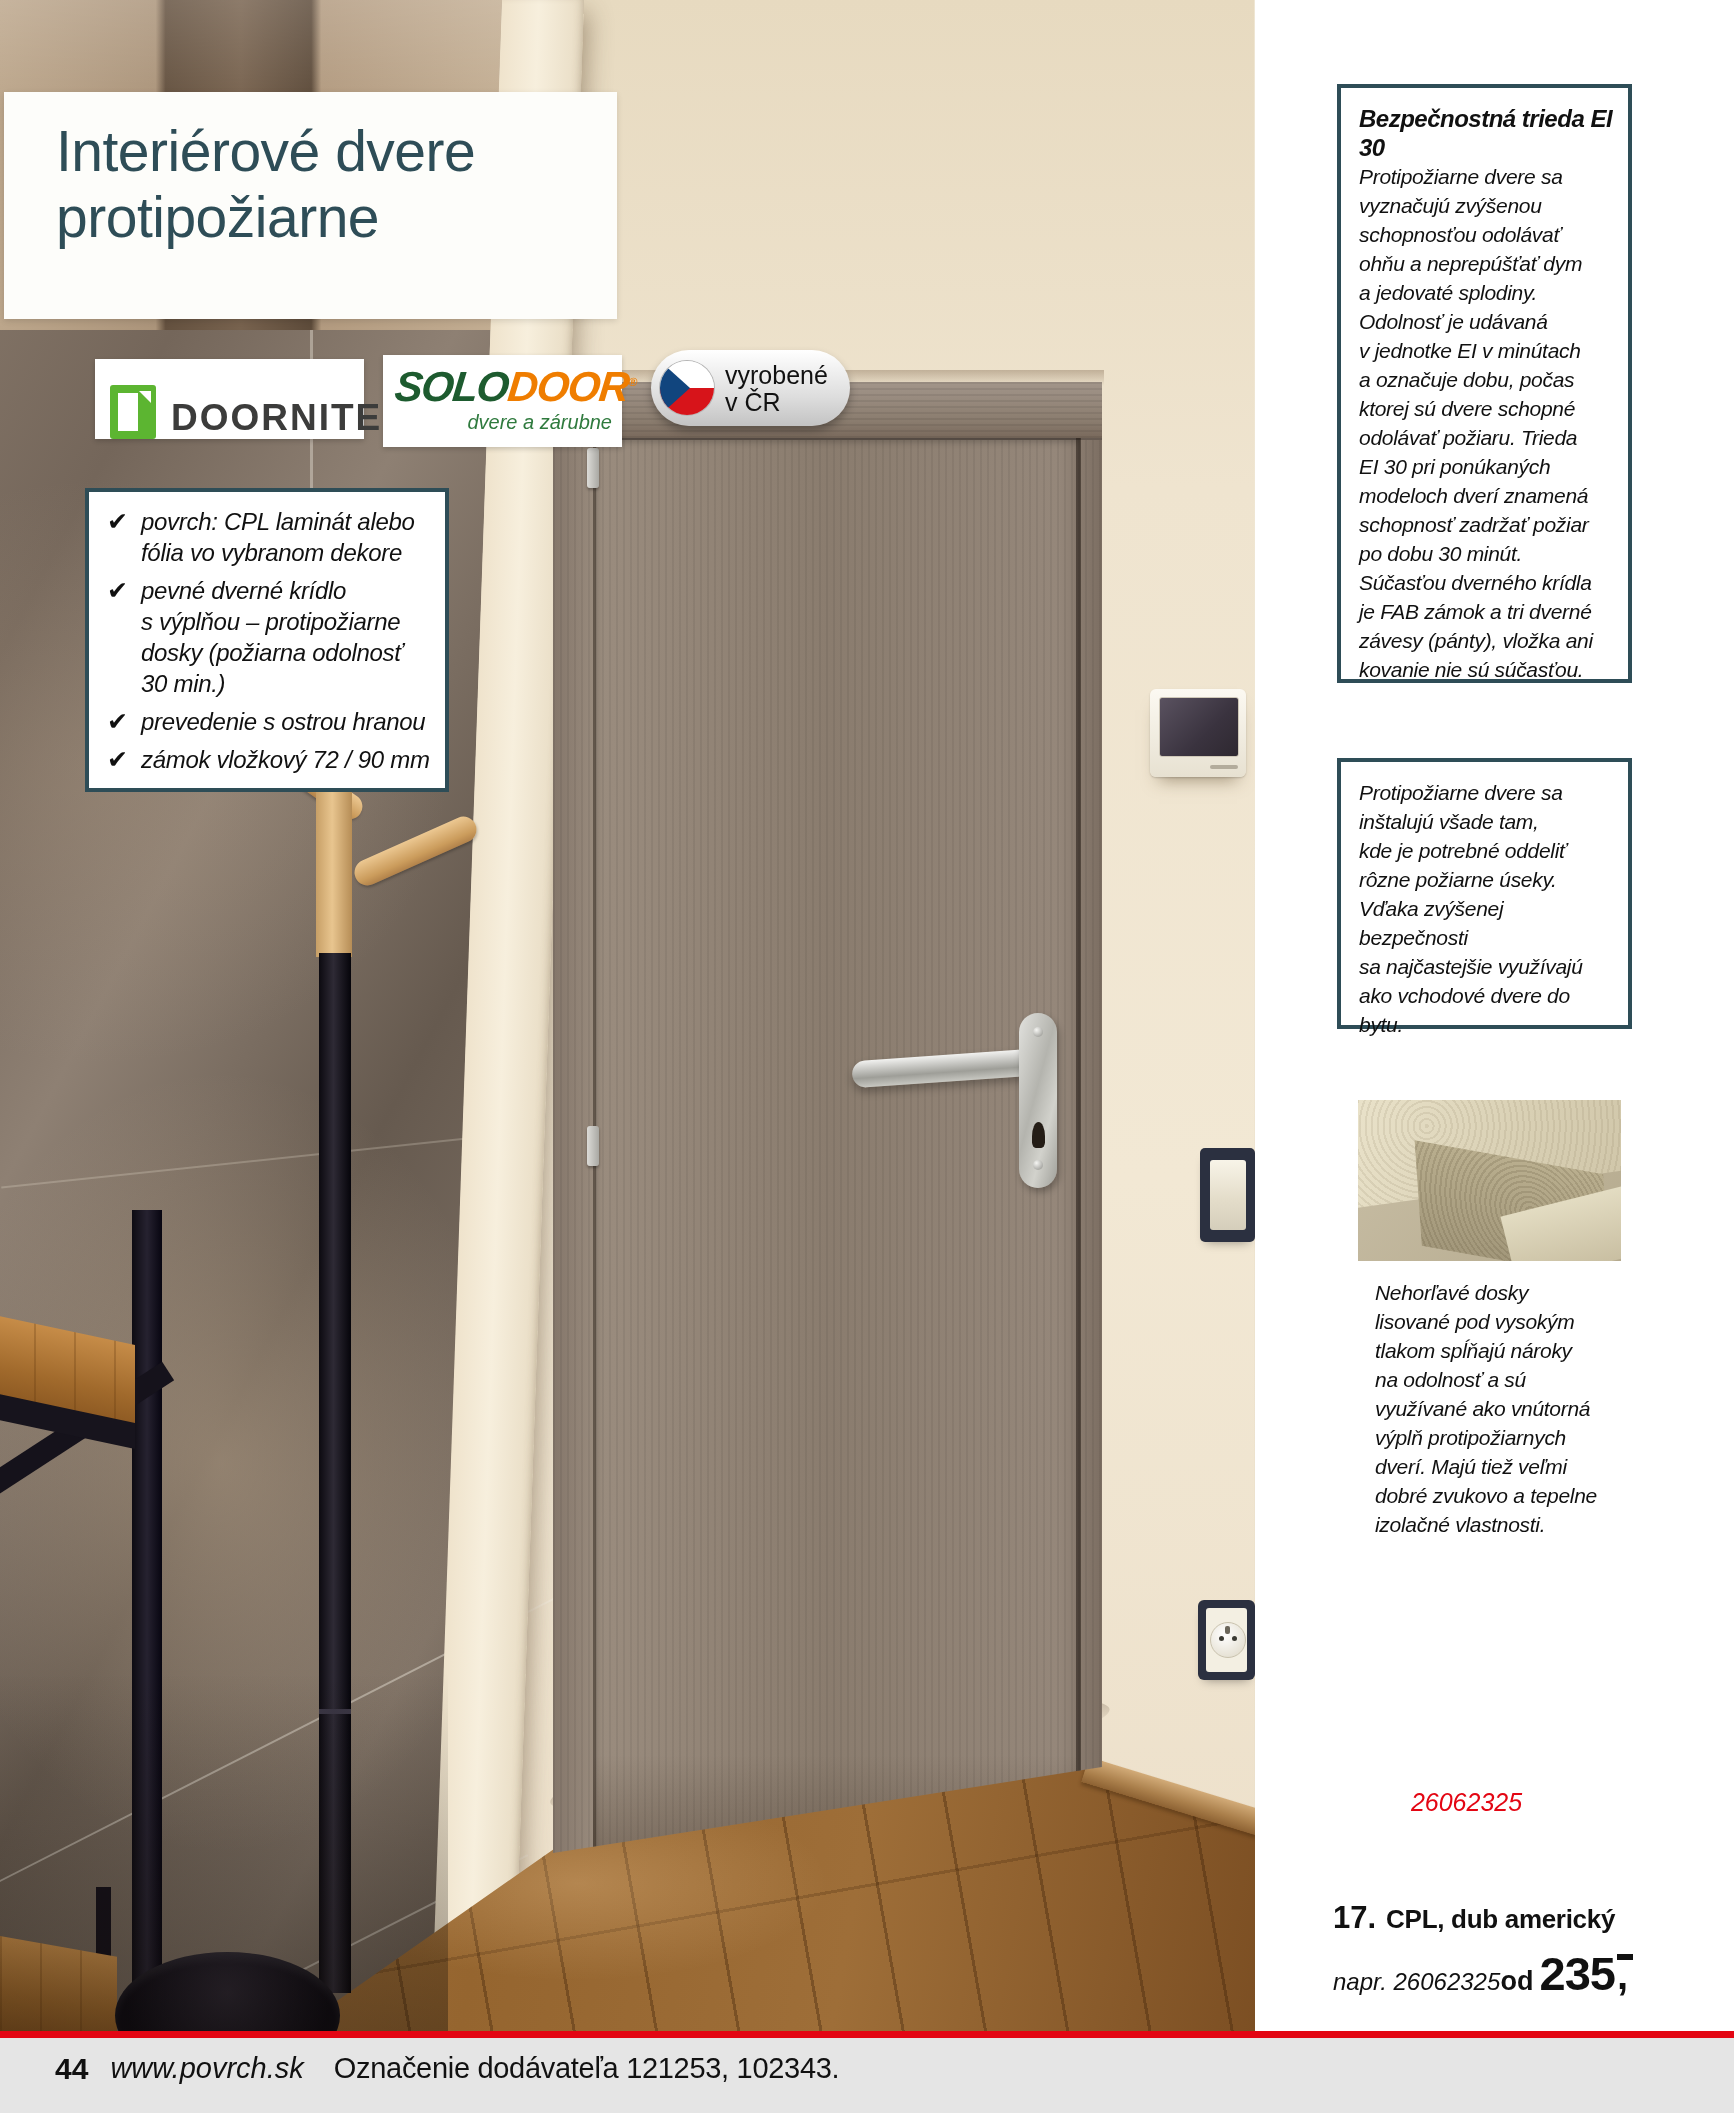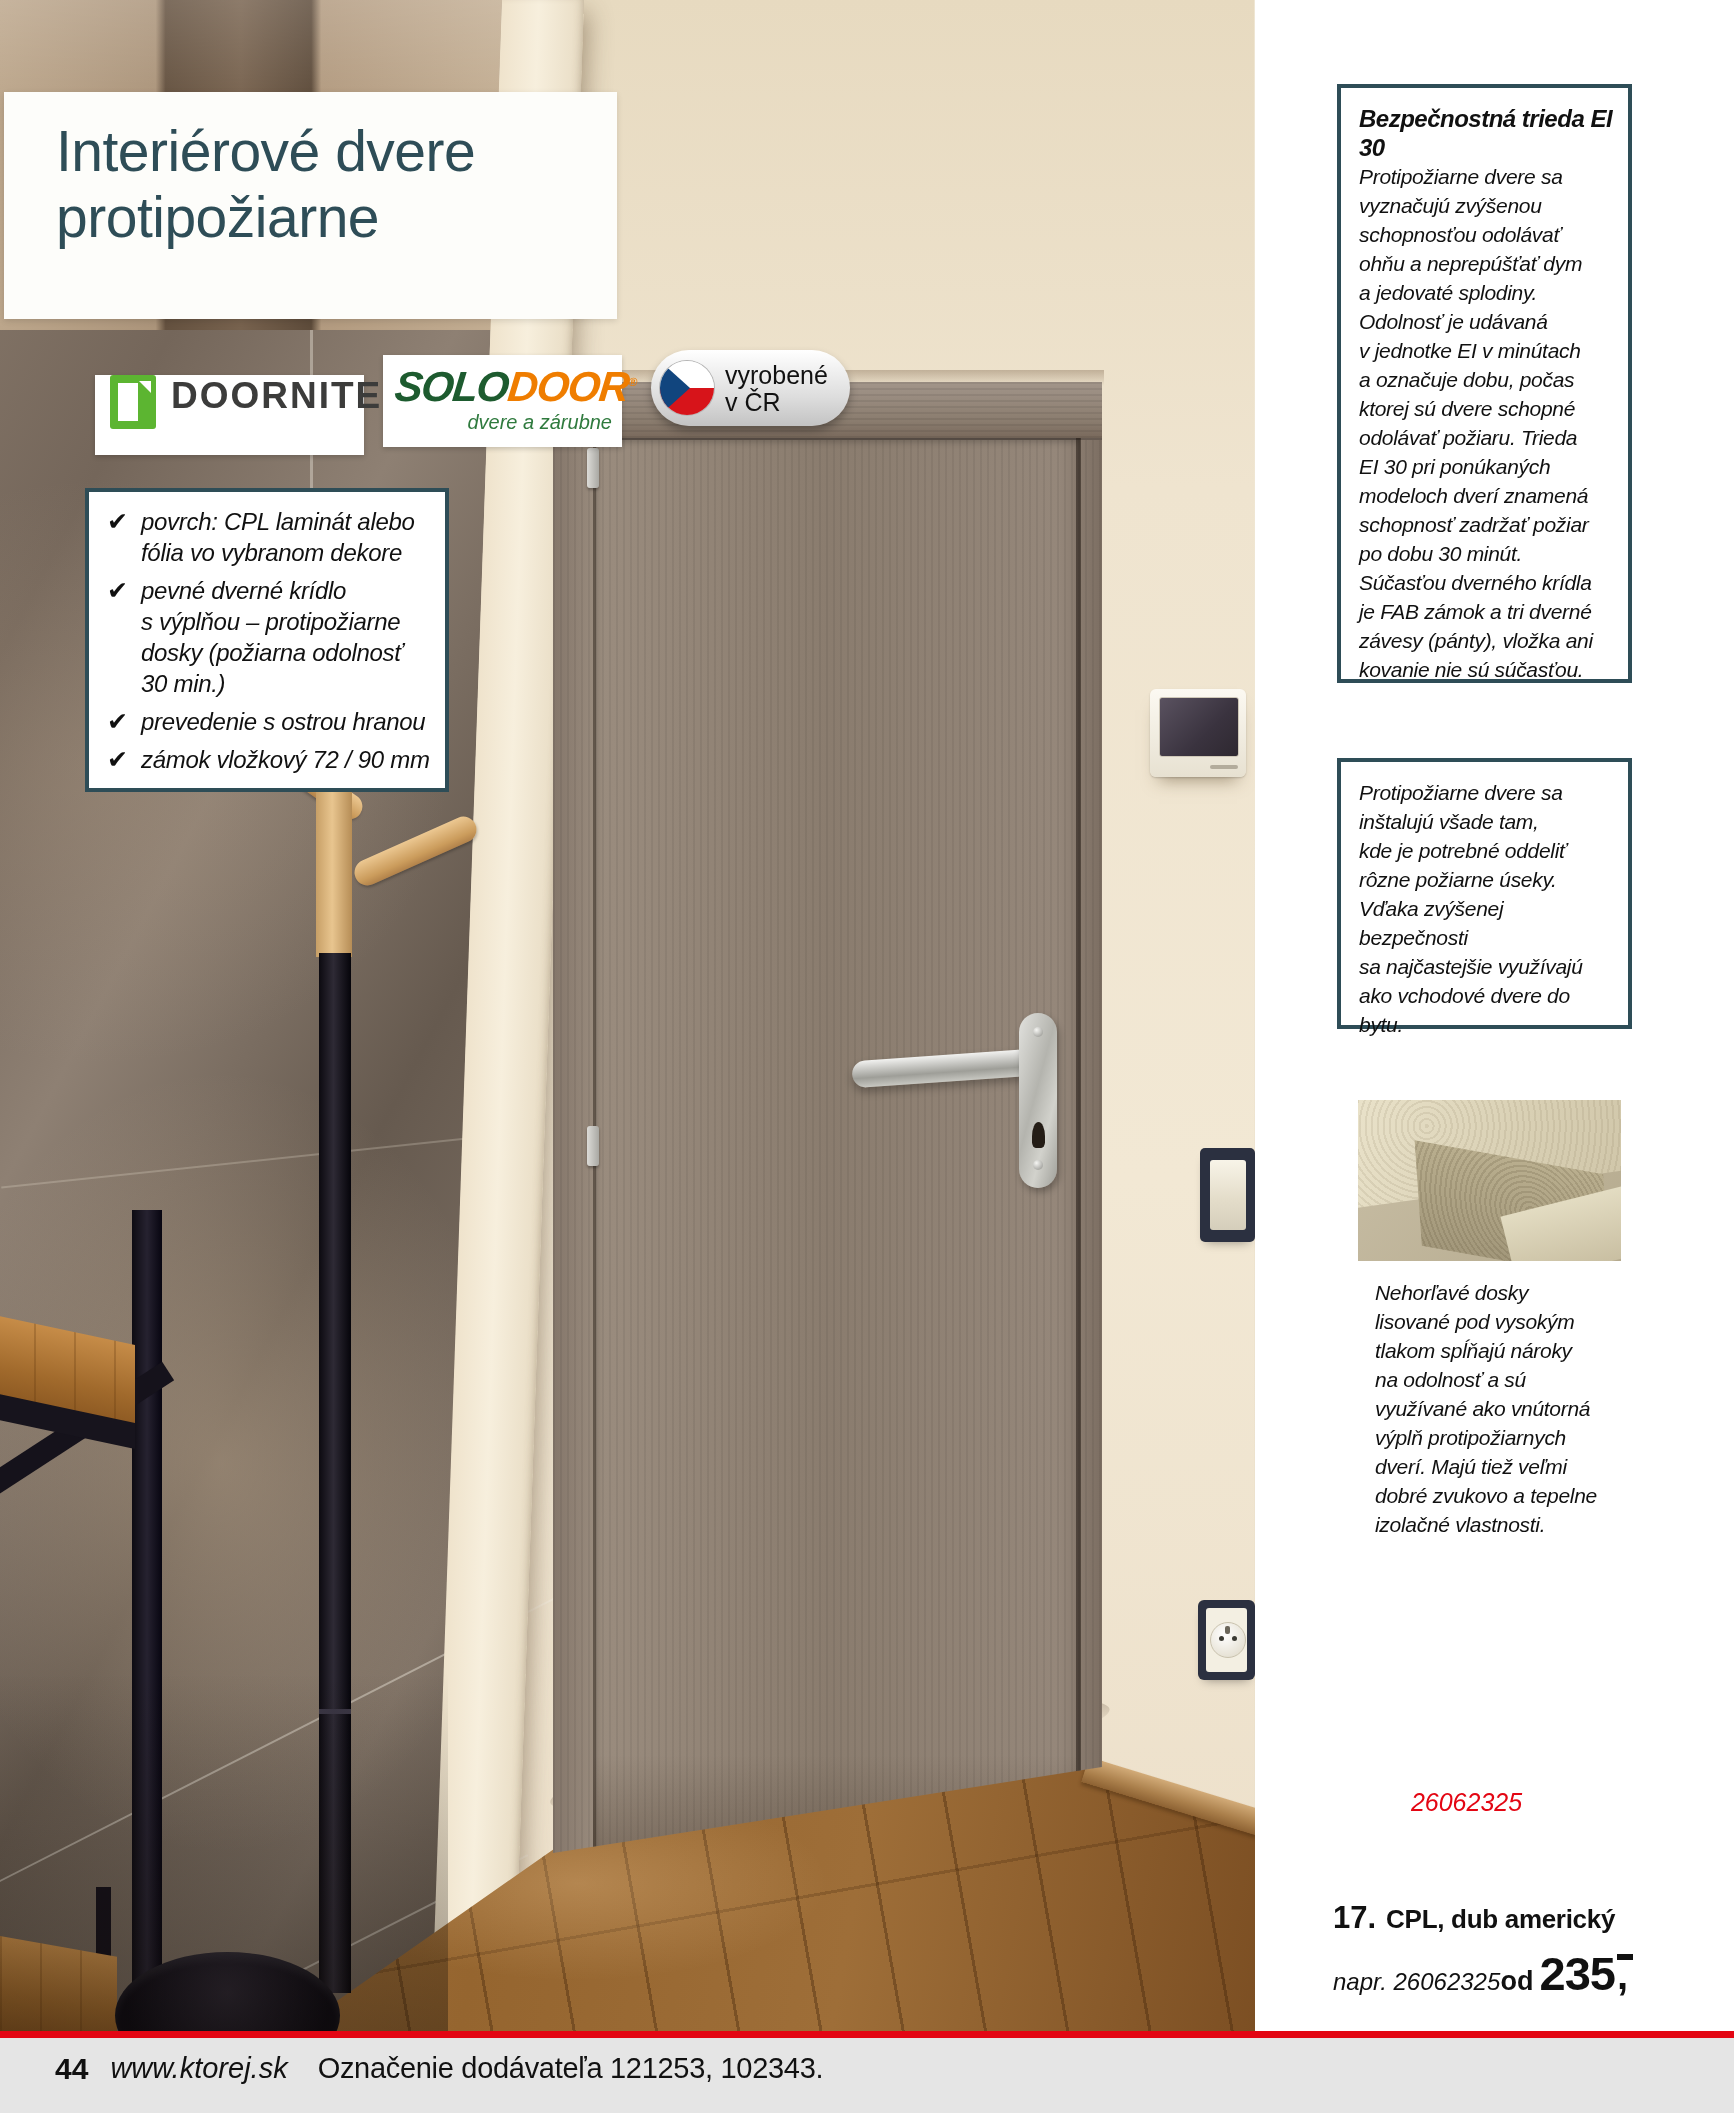--- a/index.html
+++ b/index.html
@@ -137,22 +137,22 @@
   .stair-stepA-metal{left:-6px;top:1393px;width:141px;height:26px;transform:skewY(12deg);
         transform-origin:left top;background:#17141d;}
   .stair-stepB{left:0;top:1936px;width:117px;height:95px;transform:skewY(10deg);transform-origin:left top;}
 
   
   .title-box{left:4px;top:92px;width:613px;height:227px;background:#fdfdfa;
         box-shadow:0 2px 6px rgba(0,0,0,.12);}
   .page-title{padding:26px 0 0 52px;font-size:57px;line-height:66px;color:#2e4d57;
         letter-spacing:-0.5px;}
   .logo-doornite{left:95px;top:359px;width:269px;height:80px;background:#fff;display:flex;
-        align-items:flex-start;gap:15px;padding-left:15px;box-sizing:border-box;
-        box-shadow:0 2px 5px rgba(0,0,0,.18);margin-top:16px;}
+        align-items:flex-end;gap:15px;padding-left:15px;box-sizing:border-box;
+        box-shadow:0 2px 5px rgba(0,0,0,.18);}
   .doornite-icon{position:relative;width:46px;height:54px;background:#5cb531;border-radius:3px;flex:0 0 auto;}
   .doornite-icon::before{content:"";position:absolute;left:8px;top:8px;width:20px;height:38px;background:#fff;}
   .doornite-icon::after{content:"";position:absolute;right:5px;top:6px;width:0;height:0;
         border-top:12px solid #fff;border-left:12px solid transparent;}
   .doornite-text{font-size:37px;font-weight:600;color:#3c3c3b;letter-spacing:2px;}
   .logo-solodoor{left:383px;top:355px;width:239px;height:92px;background:#fff;
         box-shadow:0 2px 5px rgba(0,0,0,.18);padding:8px 10px 0 12px;box-sizing:border-box;}
   .solodoor-word{font-size:42px;font-weight:800;font-style:italic;letter-spacing:-1.5px;
         transform:skewX(-6deg);white-space:nowrap;}
   .solodoor-solo{color:#1d5b2f;} .solodoor-door{color:#ef7d00;}
@@ -400,18 +400,18 @@
       <span class="price-mark">
         <span class="price-comma">,</span>
         <span class="price-dash"></span>
       </span>
     </span>
   </div>
 
   <div class="abs red-bar"></div>
   <div class="abs footer">
     <span class="footer-page">44</span>
-    <span class="footer-site">www.ktorej.sk</span>
+    <span class="footer-site">www.povrch.sk</span>
     <span class="footer-supplier">Označenie dodávateľa 121253, 102343.</span>
   </div>
 
 </div>
 
 
 </body></html>

